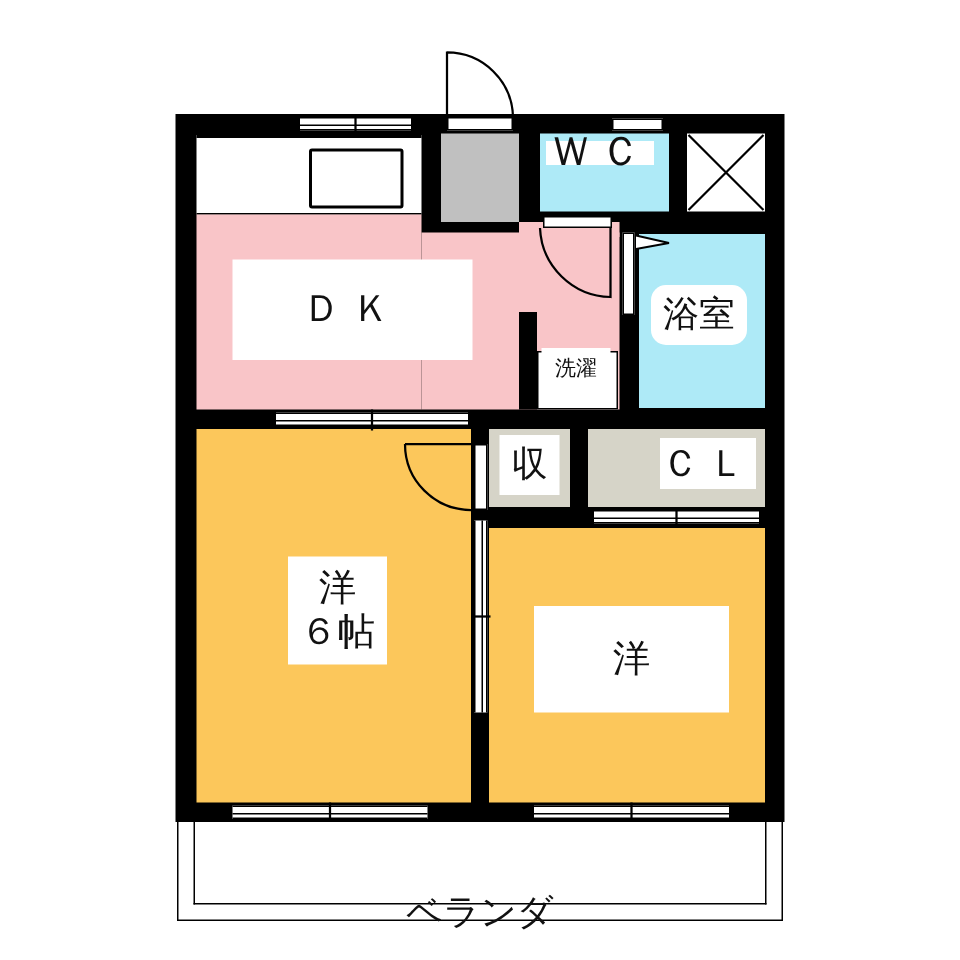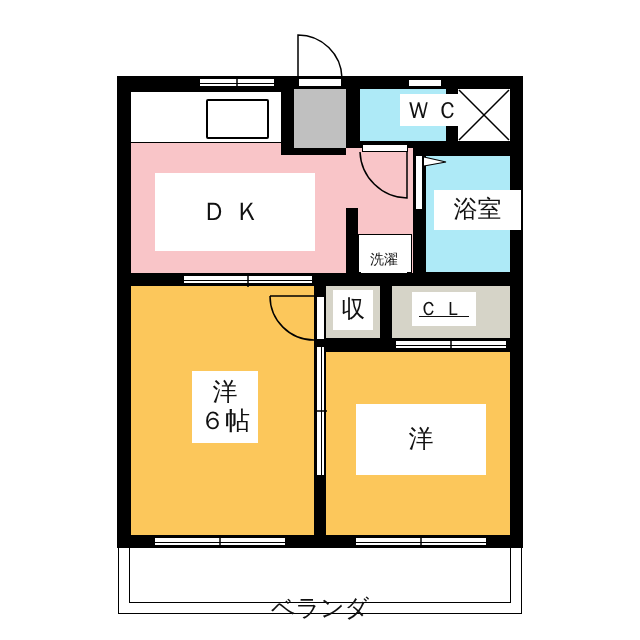--- a/index.html
+++ b/index.html
@@ -27,61 +27,61 @@
 
 <div class="room" style="left:131px;top:90px;width:150px;height:53px;background:#fff;border-top:2px solid #000;border-bottom:1.5px solid #000;box-sizing:border-box;"></div>
 <div class="abs" style="left:206px;top:99px;width:63px;height:40px;border:2px solid #000;border-radius:2px;background:#fff;"></div>
 
 <div class="room" style="left:131px;top:143px;width:150px;height:130px;background:#f9c5c8;"></div>
 <div class="room" style="left:281px;top:155px;width:132px;height:118px;background:#f9c5c8;"></div>
 <div class="room" style="left:346px;top:148px;width:67px;height:10px;background:#f9c5c8;"></div>
 
 <div class="abs wall" style="left:346px;top:208px;width:12px;height:65px;"></div>
 
-<div class="label" style="left:155px;top:173px;width:160px;height:78px;font-size:25px;">
+<div class="label" style="left:155px;top:173px;width:160px;height:67px;font-size:25px;">
   <span style="letter-spacing:8px;">ＤＫ</span>
 </div>
 
 <div class="room" style="left:294px;top:89px;width:52px;height:59px;background:#c0c0c0;"></div>
 <div class="abs" style="left:298px;top:78px;width:44px;height:9px;background:#fff;border:1px solid #000;"></div>
 
 <div class="room" style="left:360px;top:89px;width:86px;height:52px;background:#aeeaf7;"></div>
 <div class="abs" style="left:408px;top:79px;width:34px;height:8px;background:#fff;border:1px solid #000;"></div>
-<div class="label" style="left:364px;top:94px;width:72px;height:32px;font-size:23px;letter-spacing:6px;margin-left:36px;">
+<div class="label" style="left:364px;top:94px;width:72px;height:16px;font-size:27px;letter-spacing:6px;">
   <span>ＷＣ</span>
 </div>
 
 <div class="room" style="left:458px;top:89px;width:52px;height:52px;background:#fff;"></div>
 
 <div class="abs" style="left:362px;top:144px;width:46px;height:8px;background:#fff;border:1px solid #000;"></div>
 
 <div class="room" style="left:426px;top:156px;width:84px;height:116px;background:#aeeaf7;"></div>
 <div class="abs" style="left:415px;top:155px;width:8px;height:55px;background:#fff;border:1px solid #000;"></div>
-<div class="label" style="left:434px;top:190px;width:87px;height:40px;font-size:24px;">
+<div class="label" style="left:434px;top:190px;width:64px;height:40px;font-size:24px;border-radius:10px;">
   <span>浴室</span>
 </div>
 
 <div class="room" style="left:358px;top:234px;width:54px;height:39px;background:#fff;border:1.5px solid #000;box-sizing:border-box;"></div>
-<div class="label" style="left:361px;top:245px;width:46px;height:28px;font-size:14px;">
+<div class="label" style="left:361px;top:232px;width:46px;height:28px;font-size:14px;">
   <span>洗濯</span>
 </div>
 
 <div class="room" style="left:131px;top:286px;width:183px;height:249px;background:#fcc75b;"></div>
 <div class="label" style="left:192px;top:371px;width:66px;height:72px;font-size:25px;">
   <span>洋</span>
   <span>６帖</span>
 </div>
 
 <div class="room" style="left:326px;top:286px;width:54px;height:52px;background:#d6d4c8;"></div>
 <div class="label" style="left:333px;top:290px;width:40px;height:40px;font-size:24px;">
   <span>収</span>
 </div>
 
 <div class="room" style="left:392px;top:286px;width:118px;height:52px;background:#d6d4c8;"></div>
-<div class="label" style="left:412px;top:292px;width:64px;height:34px;font-size:19px;letter-spacing:6px;text-decoration:underline;">
+<div class="label" style="left:440px;top:292px;width:64px;height:34px;font-size:25px;letter-spacing:6px;">
   <span>ＣＬ</span>
 </div>
 
 <div class="room" style="left:326px;top:352px;width:184px;height:183px;background:#fcc75b;"></div>
 <div class="label" style="left:356px;top:404px;width:130px;height:71px;font-size:25px;">
   <span>洋</span>
 </div>
 
 <div class="win" style="left:200px;top:78px;width:74px;height:9px;"></div>
 <div class="win" style="left:184px;top:275px;width:128px;height:9px;"></div>

